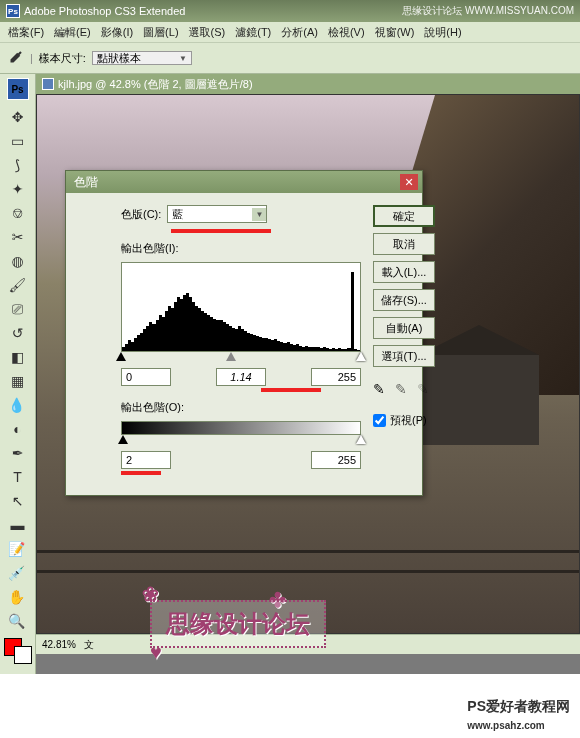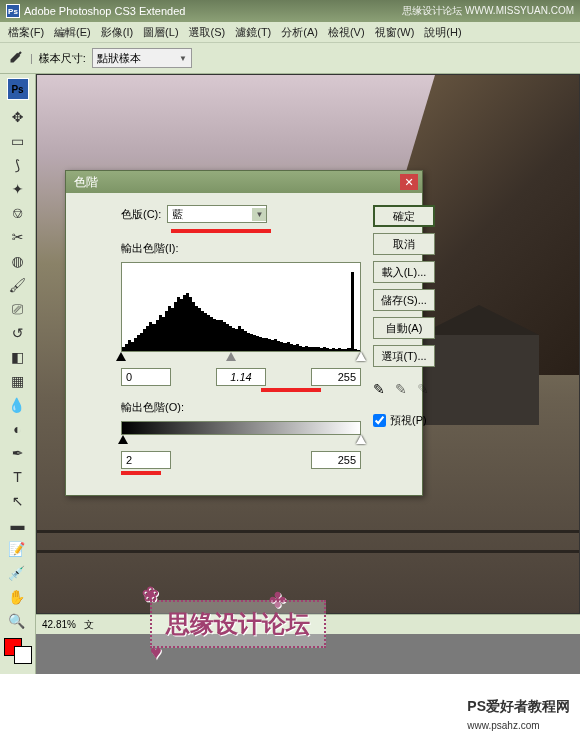--- a/index.html
+++ b/index.html
@@ -5,21 +5,21 @@
 * { margin: 0; padding: 0; box-sizing: border-box; font-family: "Microsoft YaHei", Arial, sans-serif; }
 body { width: 580px; height: 738px; background: #fff; overflow: hidden; position: relative; }
 .titlebar { height: 22px; background: linear-gradient(#6b7d5a, #8ca076); color: #fff; display: flex; align-items: center; padding: 0 6px; font-size: 11px; justify-content: space-between; }
 .titlebar .left { display: flex; align-items: center; gap: 4px; }
 .ps-logo { width: 14px; height: 14px; background: #2b5aa8; display: inline-flex; align-items: center; justify-content: center; font-size: 8px; font-weight: bold; border: 1px solid #fff; }
 .titlebar .watermark { font-size: 10px; opacity: .9; }
 .menubar { height: 20px; background: #dde8d0; display: flex; padding: 0 4px; font-size: 11px; color: #222; align-items: center; gap: 2px; }
 .menubar span { padding: 2px 4px; cursor: default; }
 .optbar { height: 32px; background: #dde8d0; border-top: 1px solid #c0cdb4; border-bottom: 1px solid #a8b89a; display: flex; align-items: center; padding: 0 6px; font-size: 11px; gap: 6px; }
 .eyedrop { width: 18px; height: 18px; }
-.samp-select { width: 100px; height: 20px; background: #f0f0f0; border: 1px solid #999; font-size: 11px; padding: 0 4px; display: flex; align-items: center; justify-content: space-between; }
+.samp-select { width: 100px; height: 14px; background: #f0f0f0; border: 1px solid #999; font-size: 11px; padding: 0 4px; display: flex; align-items: center; justify-content: space-between; }
 .samp-select::after { content: "▼"; font-size: 8px; color: #555; }
 .workspace { background: #7a7a7a; position: relative; height: 600px; display: flex; }
 .toolbar { width: 36px; background: #dde8d0; border-right: 1px solid #a8b89a; display: flex; flex-direction: column; align-items: center; padding-top: 4px; gap: 2px; }
 .tool { width: 24px; height: 22px; display: flex; align-items: center; justify-content: center; cursor: pointer; font-size: 14px; color: #333; position: relative; }
 .color-sw { width: 28px; height: 20px; margin-top: 4px; position: relative; }
 .color-sw .fg { width: 18px; height: 18px; background: #ff0000; border: 1px solid #000; position: absolute; top: 0; left: 0; }
 .color-sw .bg { width: 18px; height: 18px; background: #fff; border: 1px solid #000; position: absolute; bottom: -6px; right: 0; }
 .doc-area { flex: 1; position: relative; }
 .doc-title { height: 20px; background: #94ab7c; color: #fff; font-size: 11px; display: flex; align-items: center; padding: 0 6px; gap: 4px; }
 .doc-title .ic { width: 12px; height: 12px; background: #5a7fb8; border: 1px solid #fff; }
@@ -57,21 +57,21 @@
 .btn { height: 22px; background: #e8ece0; border: 1px solid #7a8a6a; font-size: 11px; cursor: pointer; display: flex; align-items: center; justify-content: center; }
 .btn.primary { border: 2px solid #3a5a2a; }
 .droppers { display: flex; gap: 4px; margin-top: 8px; justify-content: center; }
 .drp { width: 18px; height: 18px; font-size: 14px; cursor: pointer; }
 .chk { display: flex; align-items: center; gap: 4px; font-size: 11px; margin-top: 8px; }
 .chk input { width: 13px; height: 13px; }
 .decoration { position: absolute; left: 150px; bottom: 90px; z-index: 50; color: #a04070; font-size: 24px; font-weight: bold; text-shadow: 1px 1px 0 #fff; font-family: serif; }
 .deco-border { border: 2px dotted #a04070; padding: 6px 14px; background: rgba(255,255,255,.3); position: relative; }
 .deco-flower { position: absolute; font-size: 20px; }
 .footer-wm { position: absolute; bottom: 6px; right: 10px; font-size: 14px; color: #333; font-weight: bold; }
-.footer-wm .url { font-size: 10px; font-weight: normal; }
+.footer-wm .url { font-size: 10px; font-weight: bold; }
 </style>
 </head>
 <body>
 
 <div class="titlebar">
   <div class="left">
     <span class="ps-logo">Ps</span>
     <span>Adobe Photoshop CS3 Extended</span>
   </div>
   <span class="watermark">思缘设计论坛 WWW.MISSYUAN.COM</span>
@@ -126,20 +126,24 @@
     <div class="tool">💉</div>
     <div class="tool">✋</div>
     <div class="tool">🔍</div>
     <div class="color-sw">
       <div class="fg"></div>
       <div class="bg"></div>
     </div>
   </div>
 
   <div class="doc-area">
+    <div class="doc-title">
+      <span class="ic"></span>
+      <span>kjlh.jpg @ 42.8% (色階 2, 圖層遮色片/8)</span>
+    </div>
     <div class="canvas">
       <div class="mountain"></div>
       <div class="barn"></div>
       <div class="fence"></div>
       <div class="fence fence2"></div>
     </div>
     <div class="statusbar">
       <span>42.81%</span>
       <span>文</span>
     </div>

